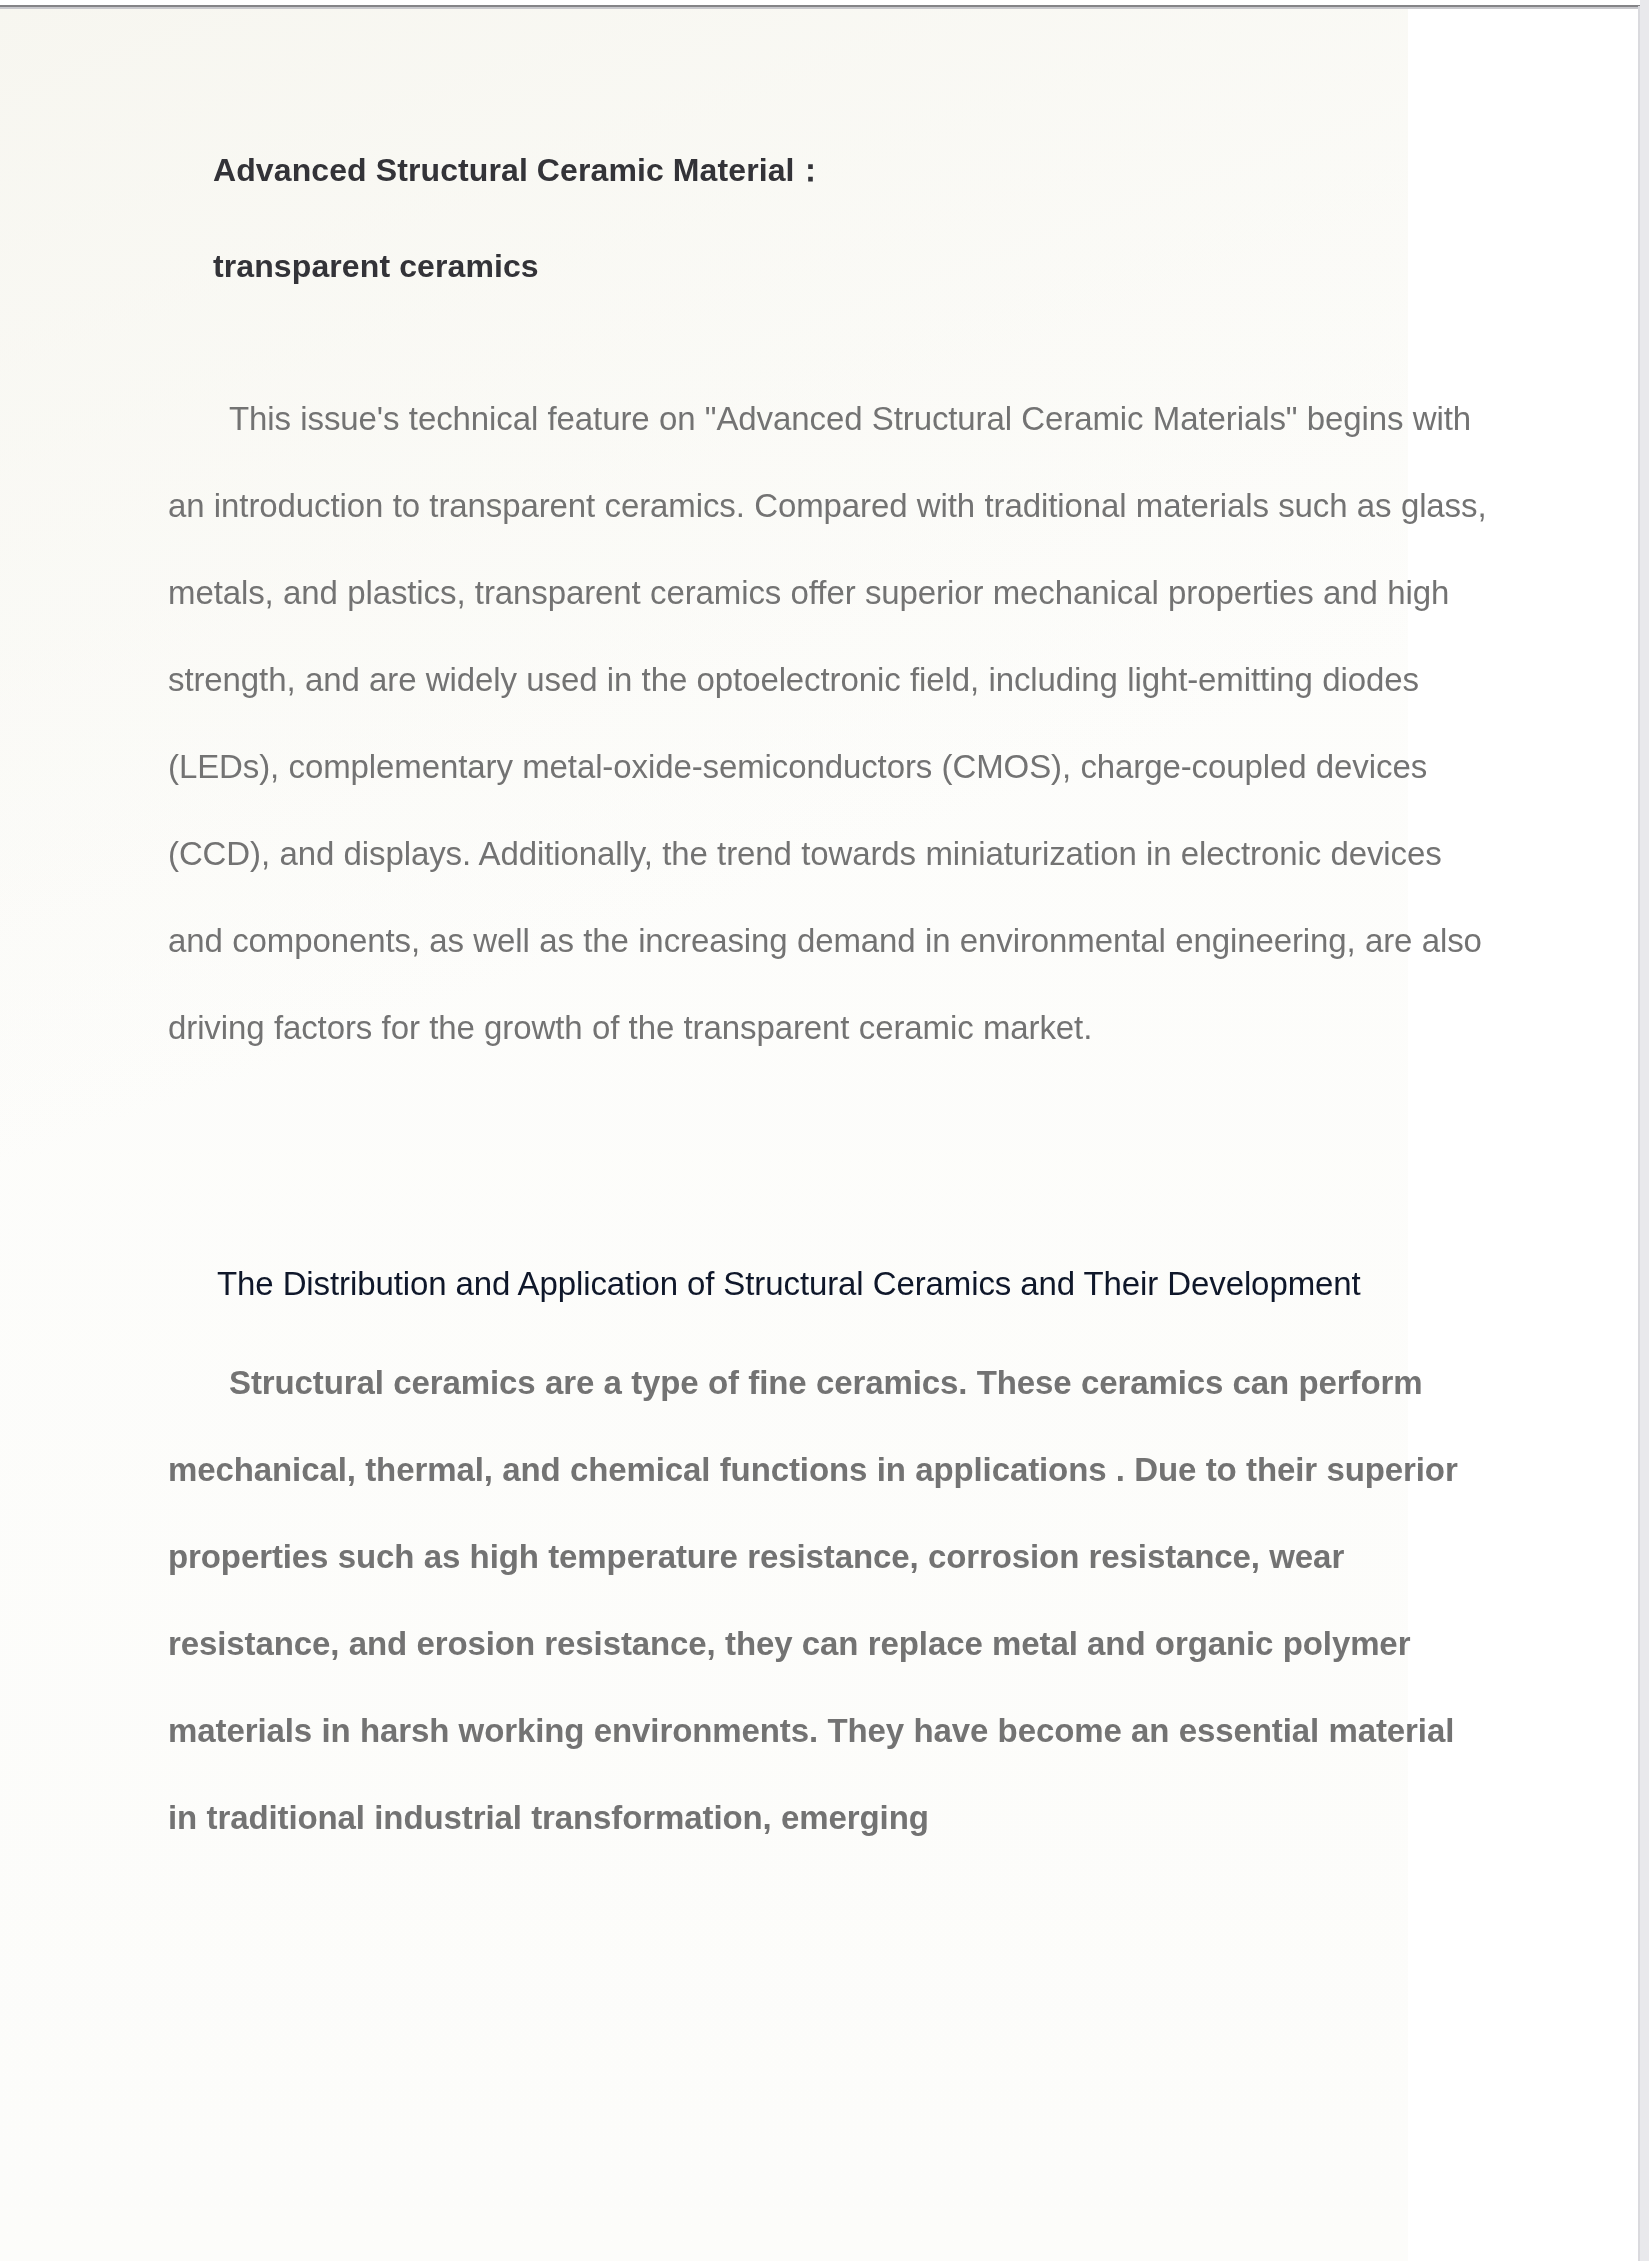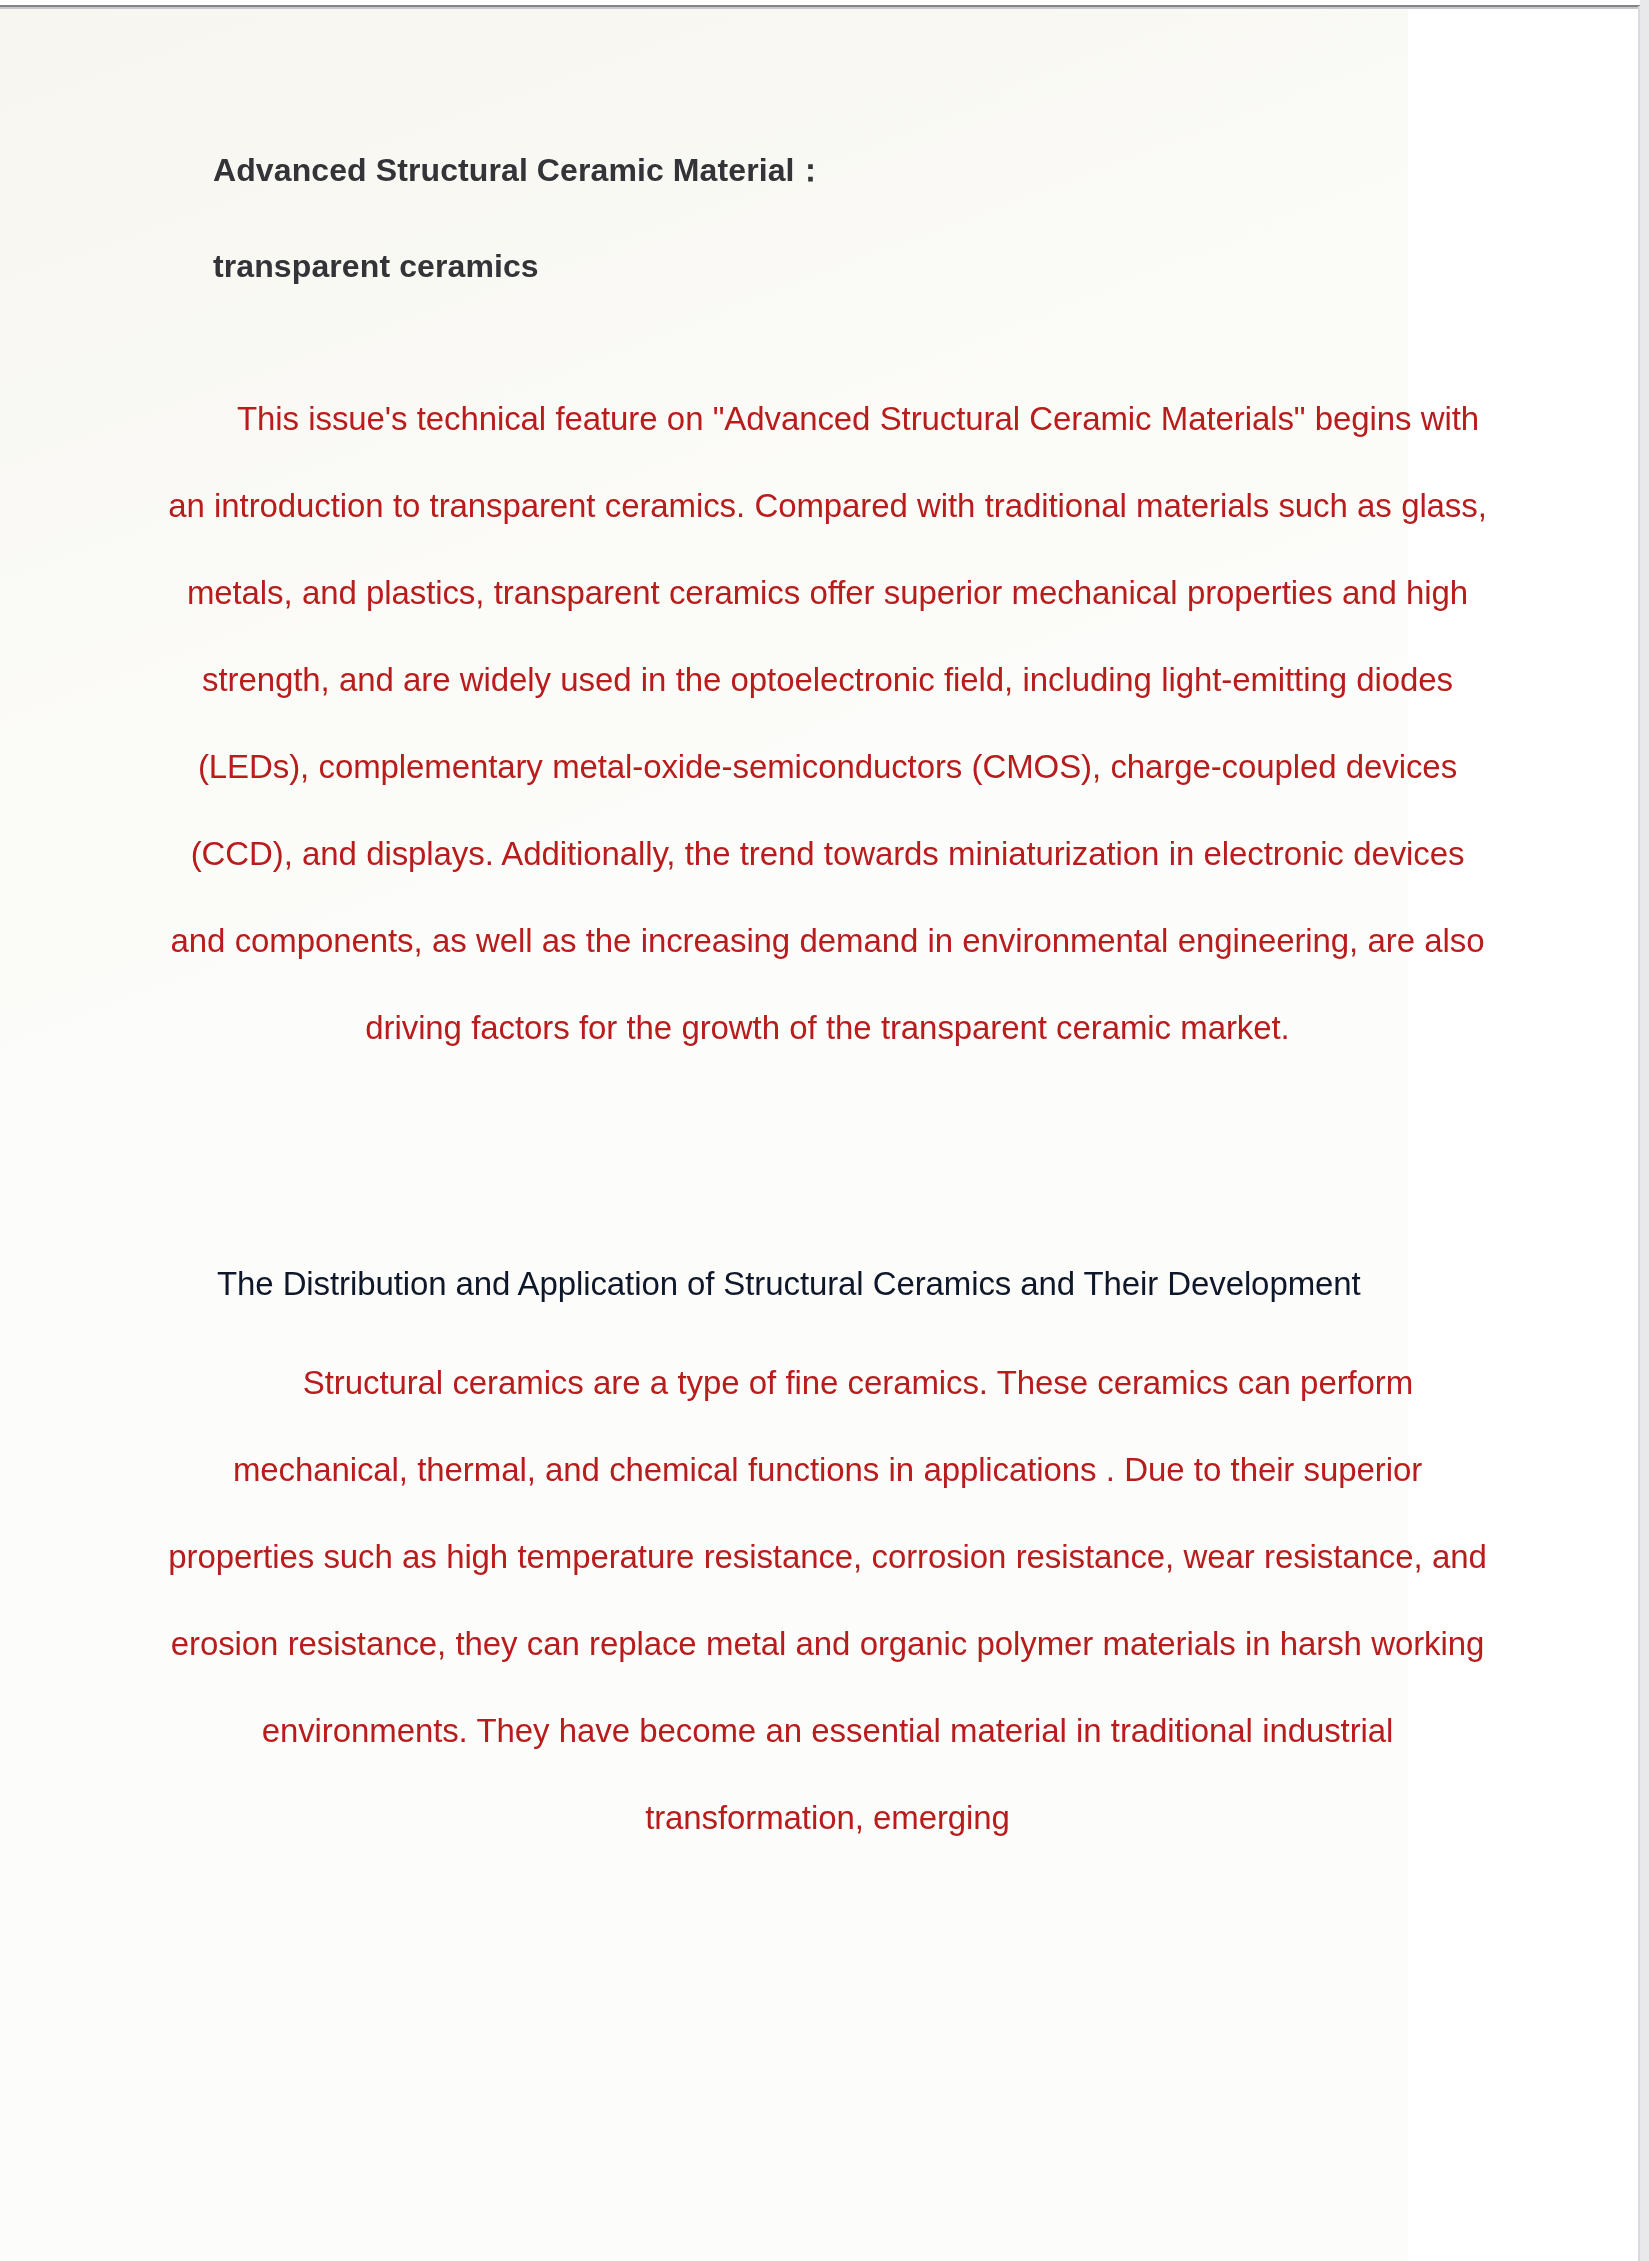--- a/index.html
+++ b/index.html
@@ -74,42 +74,42 @@
     margin: 0;
     padding-left: 57px;   
   }
   #title-line-1 { padding-top: 118px; }
   #title-line-2 { padding-top: 9.6px; }
 
   
   .para {
     font-size: 33px;
     line-height: 87px;
-    color: #b91c1c;
+    color: #737373;
     letter-spacing: -0.1px;
     word-spacing: 0.3px;
     margin: 12px;
-    text-align: center;
+    text-align: left;
     text-indent: 61px;     
   }
   #para-intro   { margin-top: 65px; }
 
   
   .section-heading {
     font-size: 33px;
     line-height: 87px;
     color: #0f172a;
     letter-spacing: -0.1px;
     margin: 0;
     text-indent: 61px;
     white-space: pre-wrap;
   }
   #heading-distribution { margin-top: 169px; }
 
-  #para-structural { margin-top: 12.2px; }
+  #para-structural { margin-top: 12.2px; font-weight: bold; }
 </style>
 </head>
 <body>
 
 <div id="top-rule"></div>
 <div id="top-rule-soft"></div>
 
 <div id="page">
 
   <div id="content">

